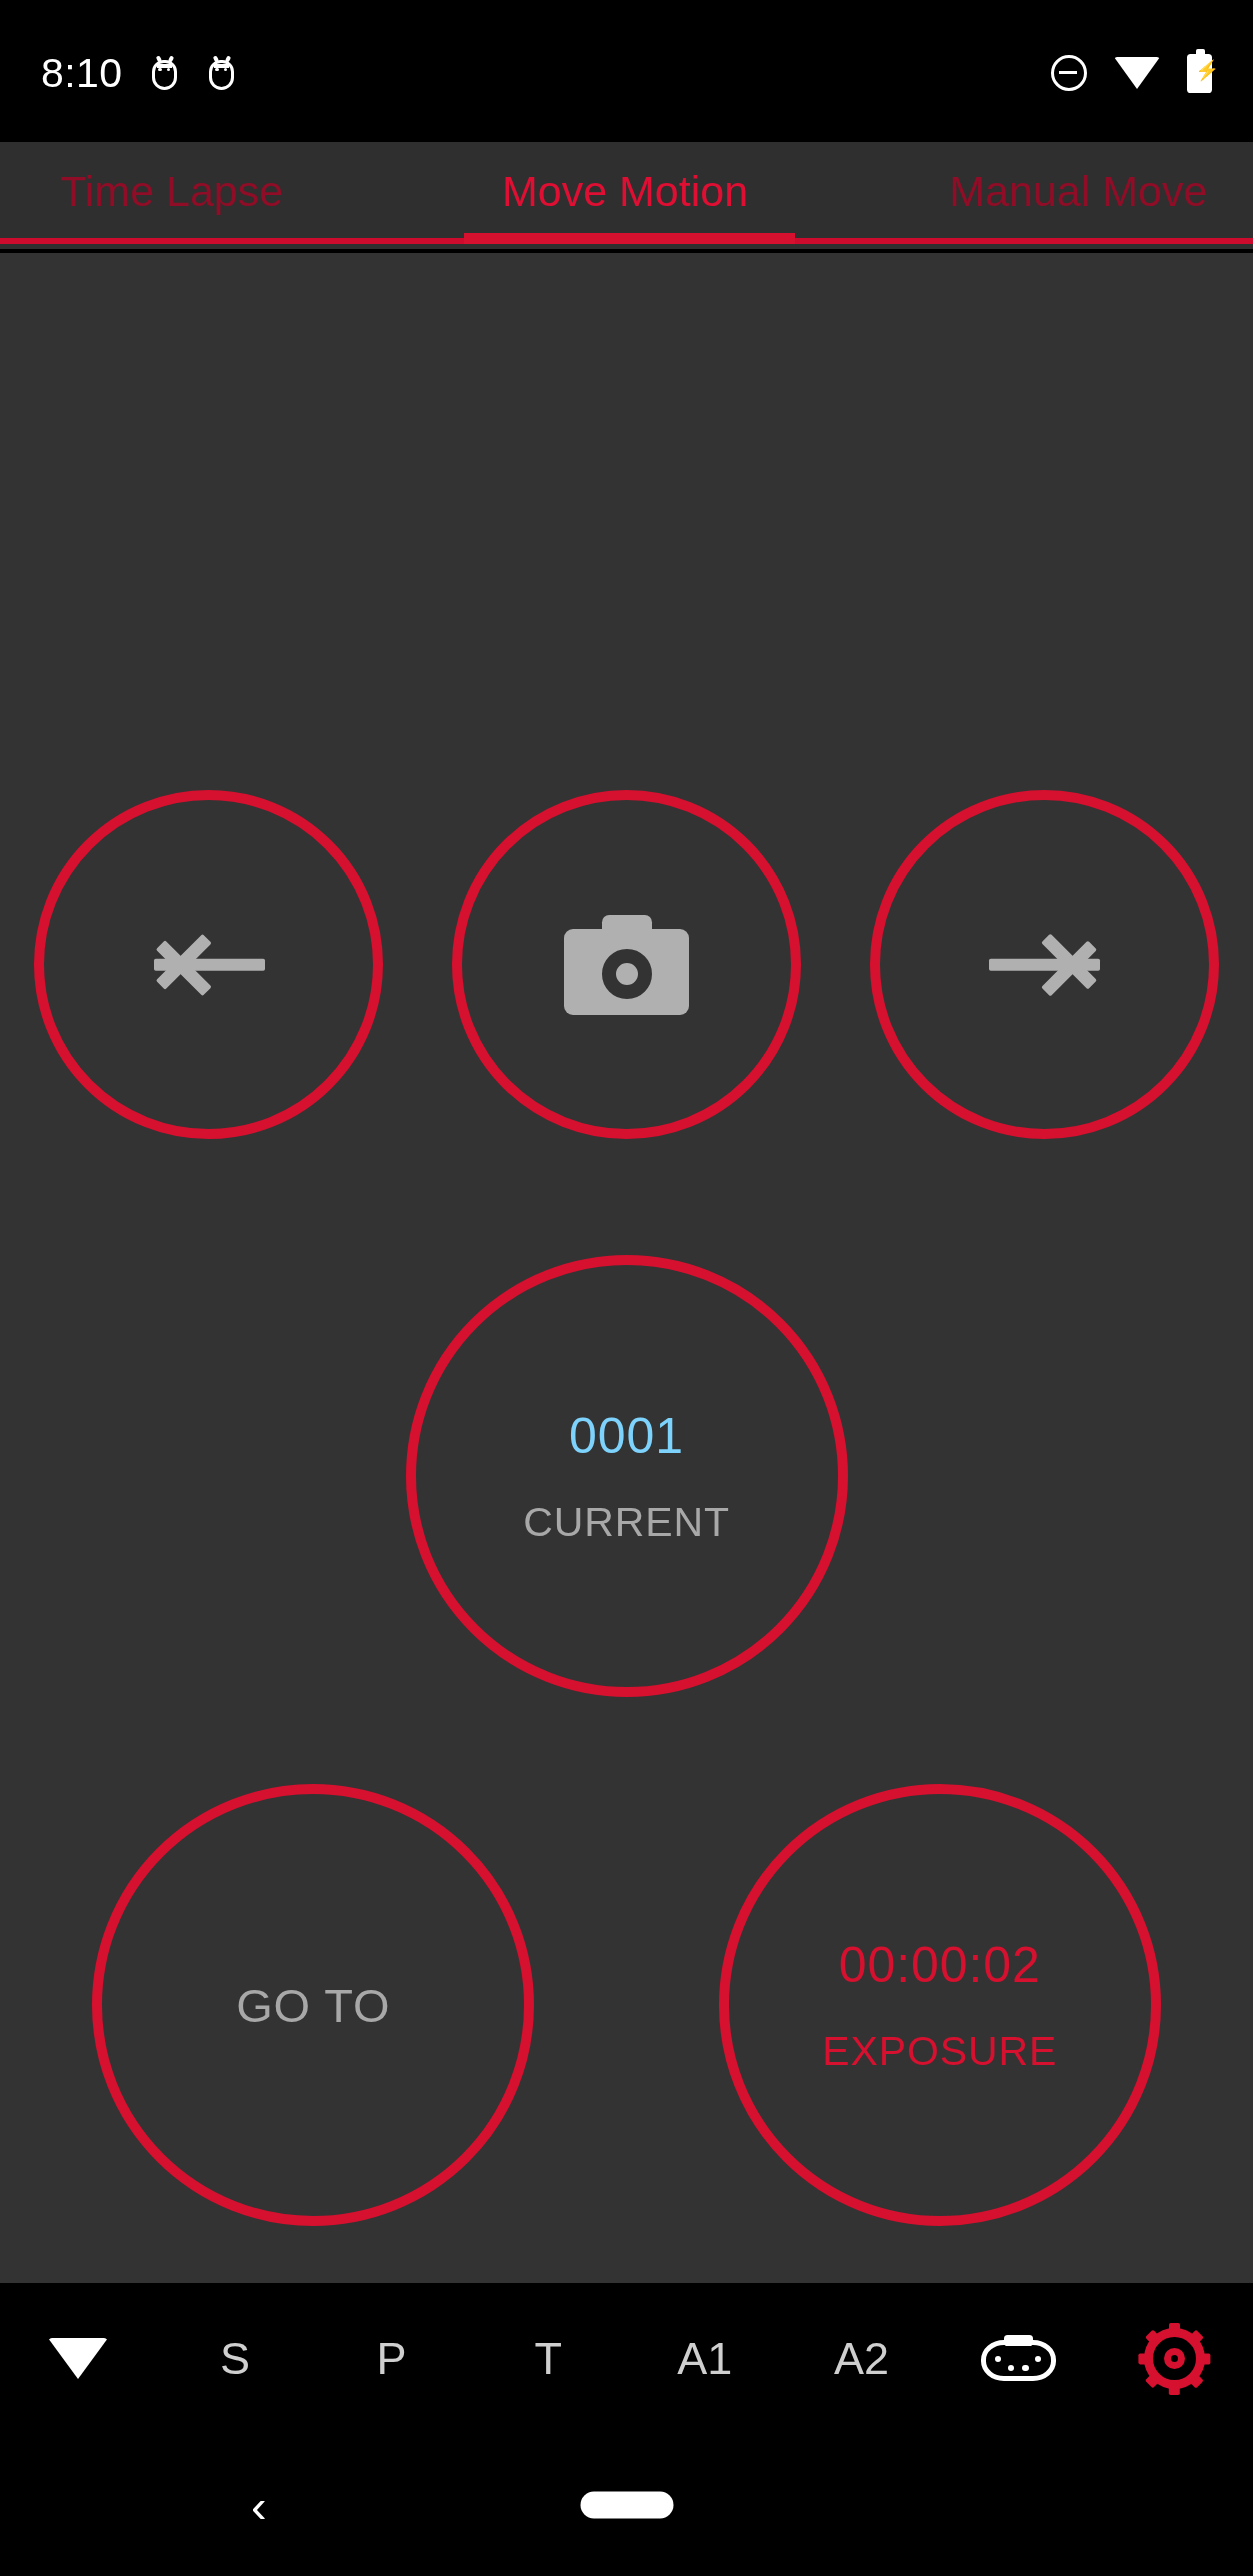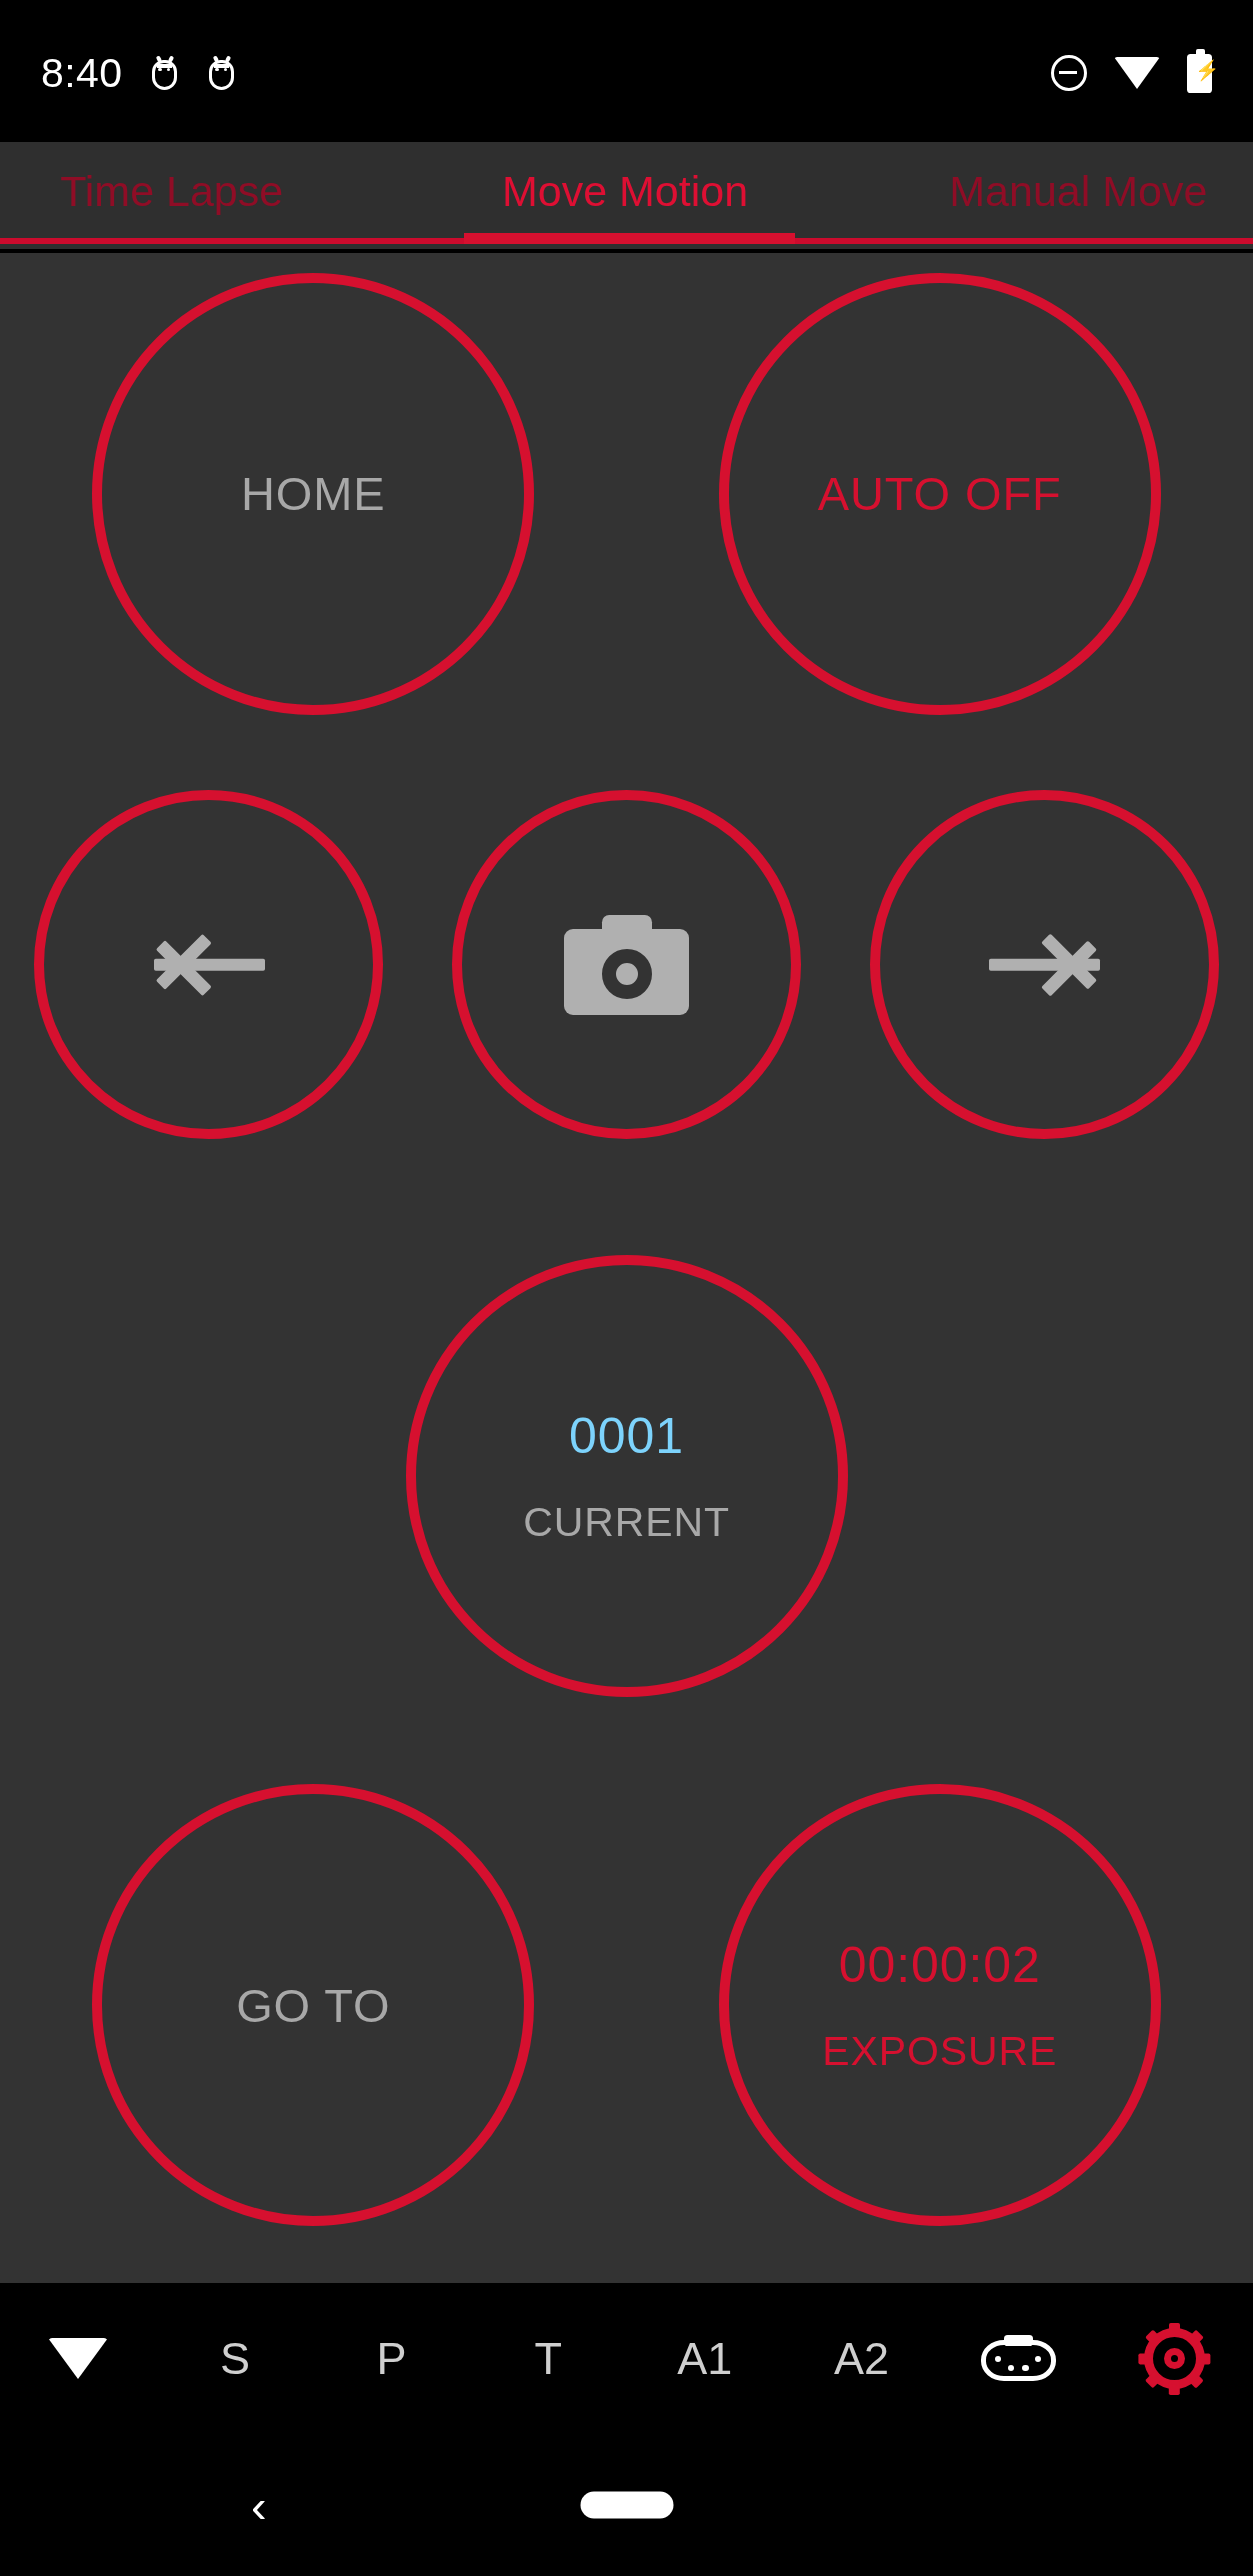--- a/index.html
+++ b/index.html
@@ -198,21 +198,21 @@
     width:93px; height:27px; background:#fff; border-radius:13.4px;
   }
 </style>
 </head>
 <body>
 
 <div class="screen">
 
   <div class="statusbar">
     <div class="sb-left">
-      <span class="sb-clock">8:40</span>
+      <span class="sb-clock">8:10</span>
       <span class="ico-android">
         <span class="head"></span>
           <span class="ant-l"></span>
           <span class="ant-r"></span>
         <span class="mouth"></span>
           <span class="eye-l"></span>
           <span class="eye-r"></span>
       </span>
       <span class="ico-android">
         <span class="head"></span>
@@ -237,28 +237,20 @@
       <div class="tab">Time Lapse</div>
       <div class="tab active">Move Motion</div>
       <div class="tab">Manual Move</div>
     </div>
     <div class="tab-underline-full"></div>
     <div class="tab-underline-active"></div>
   </div>
 
   <div class="body">
 
-    <div class="row row-2" style="top:19.7px;">
-      <div class="circle c-big">
-        <span class="c-lbl">HOME</span>
-      </div>
-      <div class="circle c-big">
-        <span class="c-lbl red">AUTO OFF</span>
-      </div>
-    </div>
 
     <div class="row row-3" style="top:537px;">
       <div class="circle c-mid">
         <span class="arrow left">
           <span class="shaft"></span>
             <span class="h1"></span>
             <span class="h2"></span>
         </span>
       </div>
       <div class="circle c-mid">

